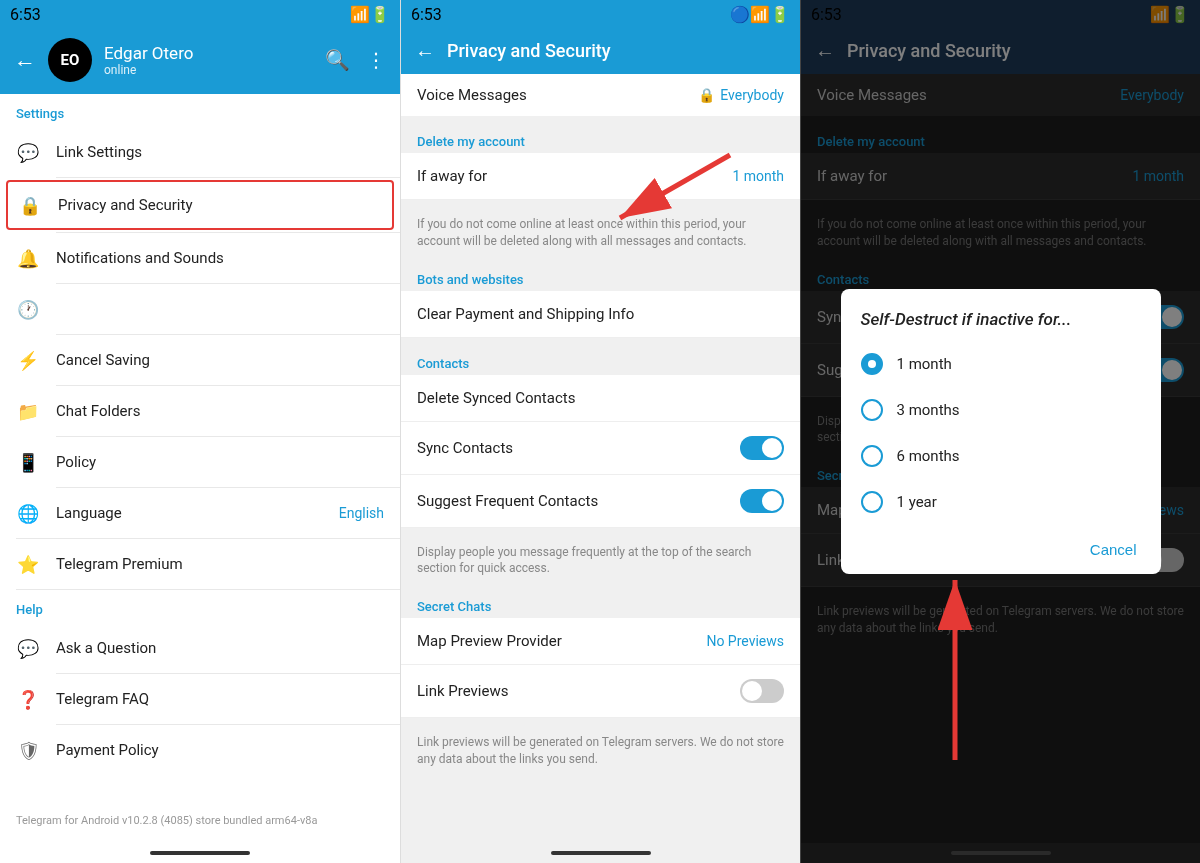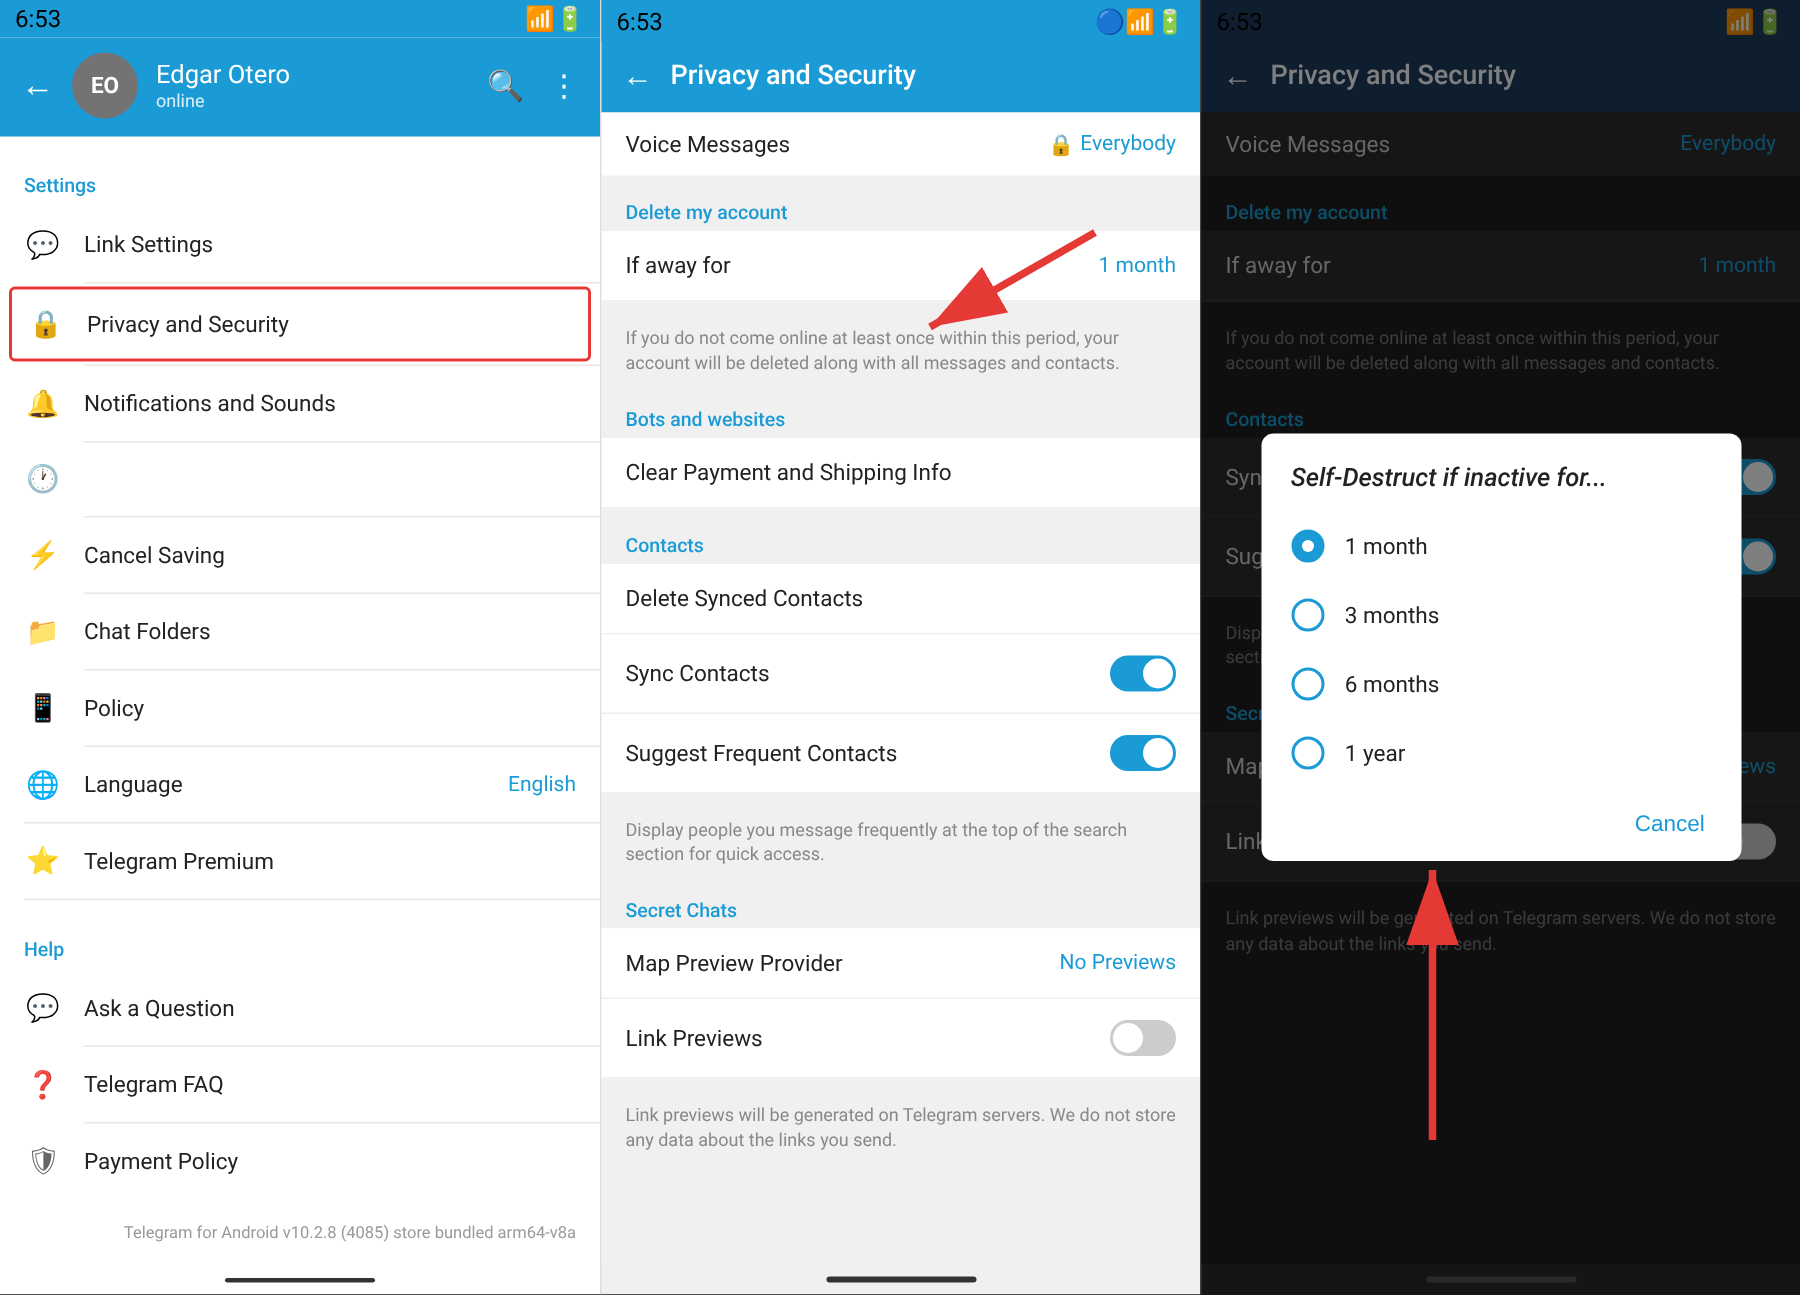--- a/index.html
+++ b/index.html
@@ -3,33 +3,33 @@
   <meta charset="utf-8">
   <style>
     * { margin: 0; padding: 0; box-sizing: border-box; }
     body { width: 1200px; height: 863px; display: flex; font-family: 'Roboto', Arial, sans-serif; overflow: hidden; background: #1a1a1a; }
 
     
     .panel1 { width: 400px; height: 863px; background: #fff; display: flex; flex-direction: column; flex-shrink: 0; }
     .status-bar { height: 28px; background: #1a9bd5; display: flex; align-items: center; justify-content: space-between; padding: 0 10px; }
     .header { background: #1a9bd5; padding: 10px 14px 12px; display: flex; align-items: center; gap: 12px; }
     .back-btn { color: #fff; font-size: 22px; cursor: pointer; }
-    .avatar { width: 44px; height: 44px; border-radius: 50%; background: #737373; display: flex; align-items: center; justify-content: center; color: #fff; font-size: 15px; font-weight: bold; flex-shrink: 0; }
+    .avatar { width: 44px; height: 44px; border-radius: 50%; background: #000000; display: flex; align-items: center; justify-content: center; color: #fff; font-size: 15px; font-weight: bold; flex-shrink: 0; }
     .header-info { flex: 1; }
     .header-name { color: #fff; font-size: 17px; font-weight: 400; }
     .header-status { color: rgba(255,255,255,0.85); font-size: 12px; }
     .header-icons { display: flex; gap: 16px; color: #fff; font-size: 20px; }
-    .settings-section-label { color: #1a9bd5; font-size: 13px; font-weight: 500; padding: 26px 16px 6px; }
+    .settings-section-label { color: #1a9bd5; font-size: 13px; font-weight: 500; padding: 12px 16px 6px; }
     .settings-item { display: flex; align-items: center; gap: 14px; padding: 12px 16px; cursor: pointer; position: relative; }
     .settings-item.selected { border: 2.5px solid #e53935; border-radius: 4px; margin: 2px 6px; padding: 10px 10px; }
     .settings-item .icon { width: 26px; height: 26px; display: flex; align-items: center; justify-content: center; color: #666; font-size: 18px; }
     .settings-item .label { font-size: 15px; color: #222; flex: 1; }
     .settings-item .value { font-size: 14px; color: #1a9bd5; }
     .divider { height: 1px; background: #e8e8e8; margin-left: 56px; }
-    .panel1-footer { margin-top: auto; padding: 16px; text-align: right; color: #999; font-size: 11px; }
+    .panel1-footer { margin-top: auto; padding: 16px; text-align: left; color: #999; font-size: 11px; }
     .premium-label { color: #222; font-size: 15px; }
 
     
     .panel2 { width: 400px; height: 863px; background: #f0f0f0; display: flex; flex-direction: column; flex-shrink: 0; border-left: 1px solid #ddd; }
     .panel2-header { background: #1a9bd5; padding: 0; }
     .panel2-statusbar { height: 28px; background: #1a9bd5; display: flex; align-items: center; justify-content: space-between; padding: 0 10px; }
     .panel2-topbar { display: flex; align-items: center; gap: 12px; padding: 10px 14px 12px; }
     .panel2-title { color: #fff; font-size: 18px; font-weight: 500; flex: 1; }
     .panel2-content { flex: 1; overflow-y: auto; background: #f0f0f0; }
     .p2-section { background: #fff; margin-bottom: 8px; }

